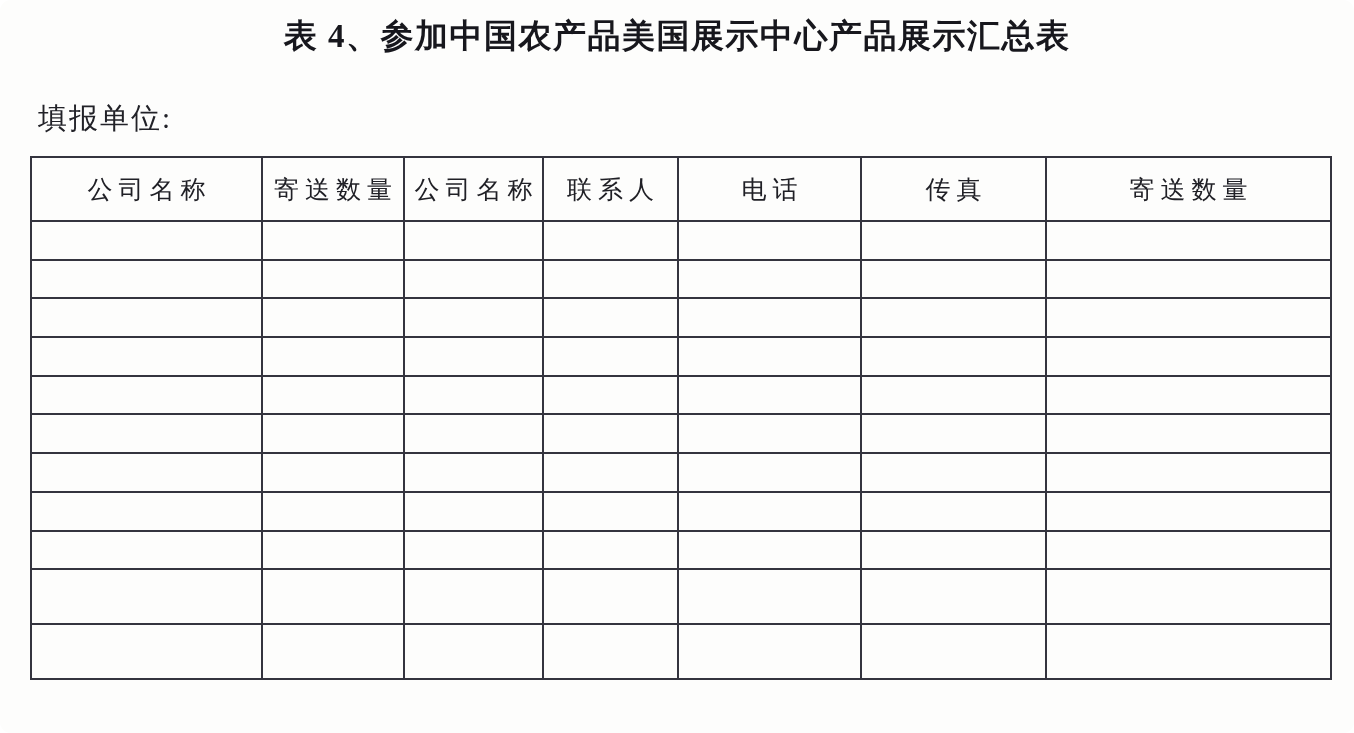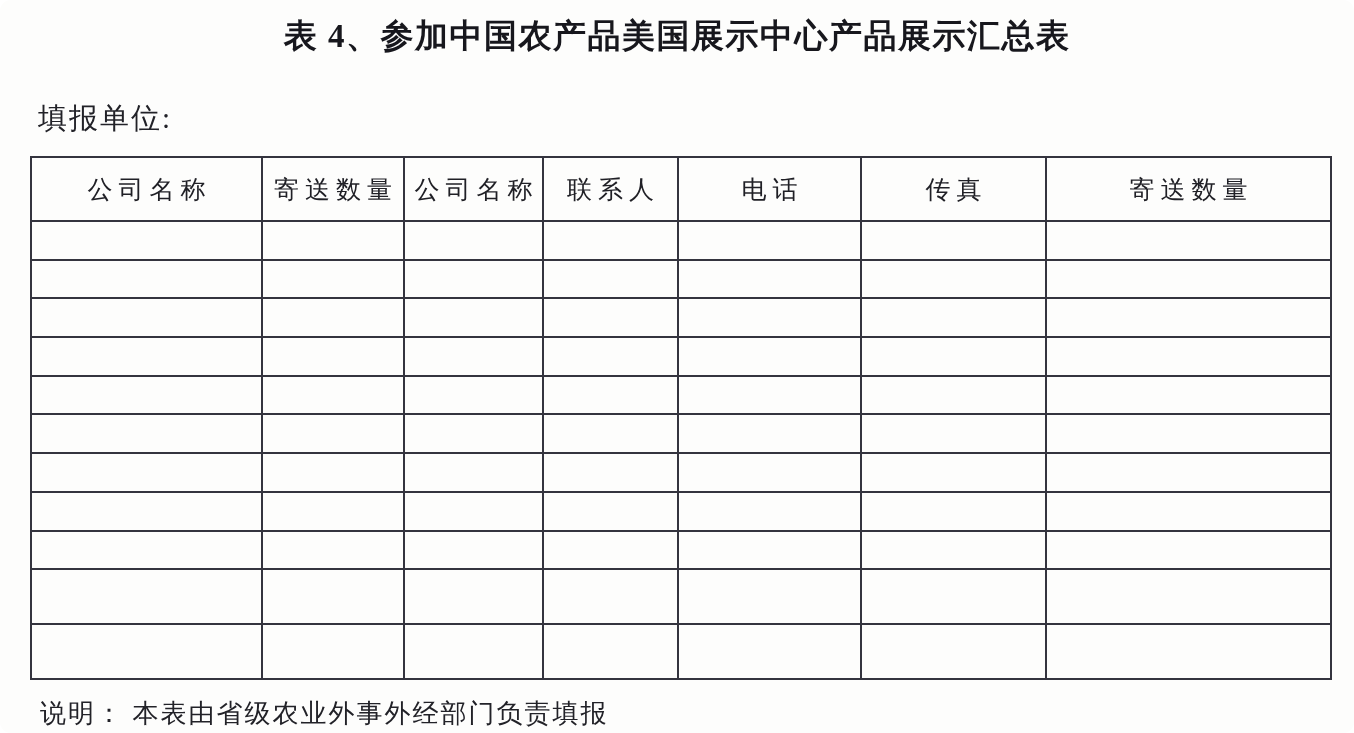--- a/index.html
+++ b/index.html
@@ -207,15 +207,14 @@
           <td></td>
           <td></td>
           <td></td>
           <td></td>
           <td></td>
           <td></td>
         </tr>
       </tbody>
   </table>
 
-  <div class="table-note">说明： 本表由省级农业外事外经部门负责填报</div>
 
 </div>
 
 </body></html>

